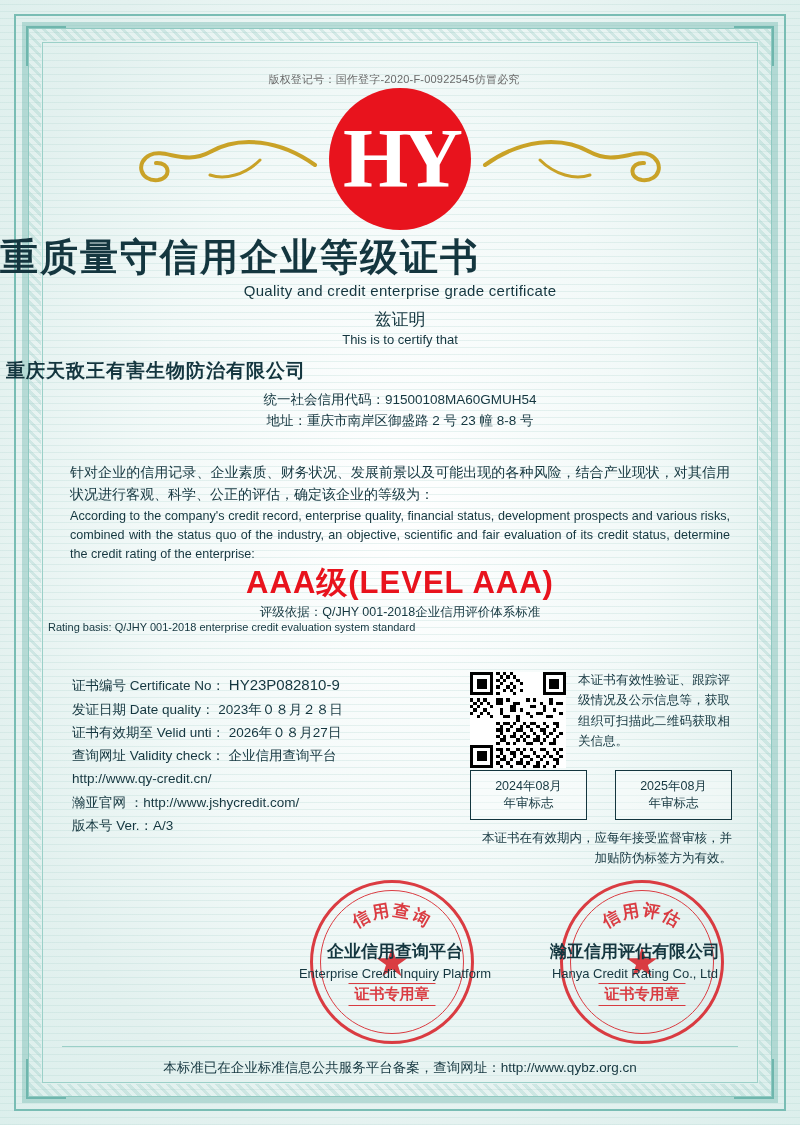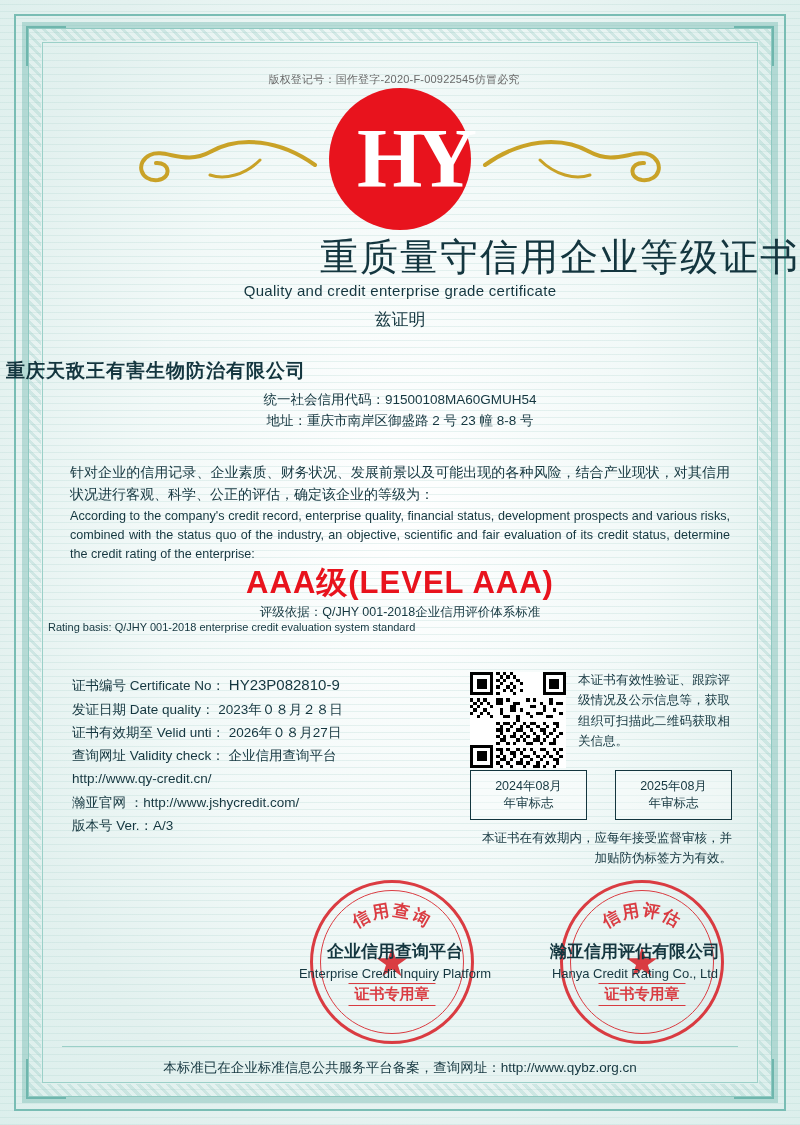--- a/index.html
+++ b/index.html
@@ -56,34 +56,34 @@
   .copyright{
     position:absolute;top:64px;left:0;right:12px;text-align:center;
     font-size:11px;color:#6a6a6a;letter-spacing:0.2px;margin-top:8px;
   }
 
   
   .logo-wrap{position:absolute;top:88px;left:50%;transform:translateX(-50%);}
   .logo-circle{
     width:142px;height:142px;border-radius:50%;
     background:#e8131d;
-    display:flex;align-items:center;justify-content:flex-end;
+    display:flex;align-items:center;justify-content:center;
     position:relative;
   }
   .logo-mark{font-size:84px;font-weight:bold;color:#fff;line-height:1;
     letter-spacing:-6px;font-family:"Liberation Serif", serif;}
   .flourish{
     position:absolute;top:130px;width:210px;height:70px;
   }
   .flourish.left{left:110px;}
   .flourish.right{right:110px;}
 
   .title-cn{
-    position:absolute;top:232px;left:0;right:0;text-align:right;
-    font-size:38px;font-weight:normal;color:#14363f;letter-spacing:2px;
+    position:absolute;top:232px;left:0;right:0;text-align:left;
+    font-size:38px;font-weight:bold;color:#14363f;letter-spacing:2px;
     font-family:"Liberation Sans", sans-serif;
   }
   .title-en{
     position:absolute;top:282px;left:0;right:0;text-align:center;
     font-size:15px;color:#14363f;letter-spacing:0.3px;
   }
   .certify-cn{
     position:absolute;top:308px;left:0;right:0;text-align:center;
     font-size:17px;color:#14363f;
   }
@@ -232,20 +232,21 @@
     <div class="logo-wrap">
       <div class="logo-circle">
         <span class="logo-mark">HY</span>
       </div>
     </div>
 
     <div class="title-cn">重质量守信用企业等级证书</div>
     <div class="title-en">Quality and credit enterprise grade certificate</div>
 
     <div class="certify-cn">兹证明</div>
+    <div class="certify-en">This is to certify that</div>
 
     <div class="company">重庆天敌王有害生物防治有限公司</div>
     <div class="credit-code">统一社会信用代码：91500108MA60GMUH54</div>
     <div class="address">地址：重庆市南岸区御盛路 2 号 23 幢 8-8 号</div>
 
     <div class="para">
       <span>针对企业的信用记录、企业素质、财务状况、发展前景以及可能出现的各种风险，结合产业现状，对其信用状况进行客观、科学、公正的评估，确定该企业的等级为：</span>
       <span class="en">According to the company's credit record, enterprise quality, financial status, development prospects and various risks, combined with the status quo of the industry, an objective, scientific and fair evaluation of its credit status, determine the credit rating of the enterprise:</span>
     </div>
 

